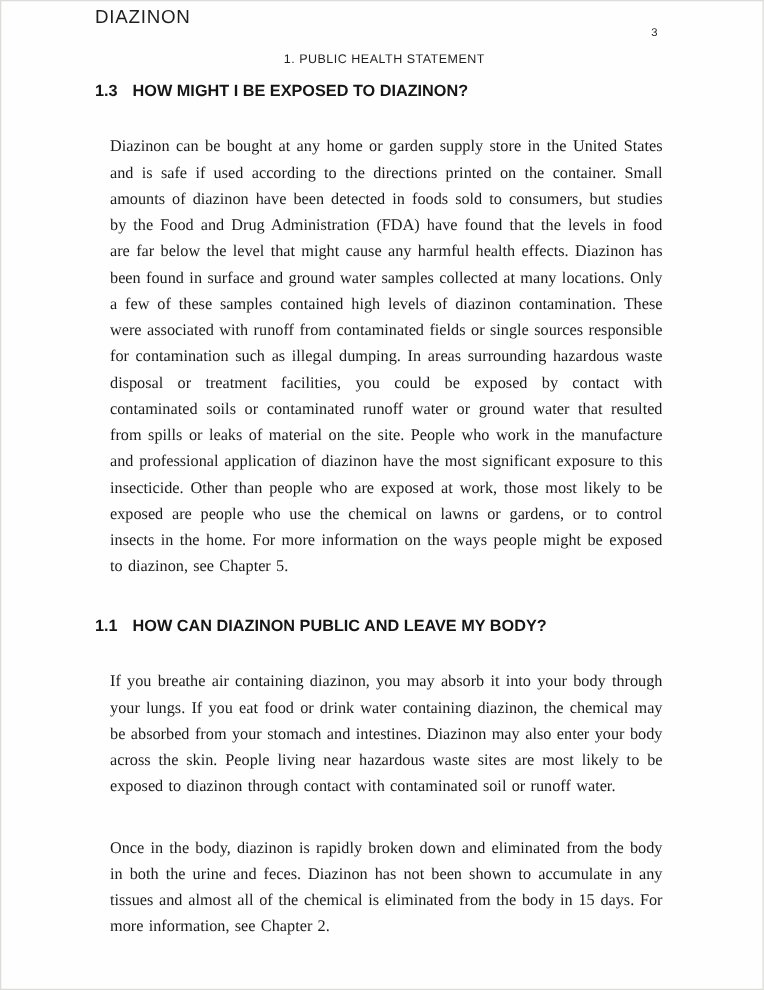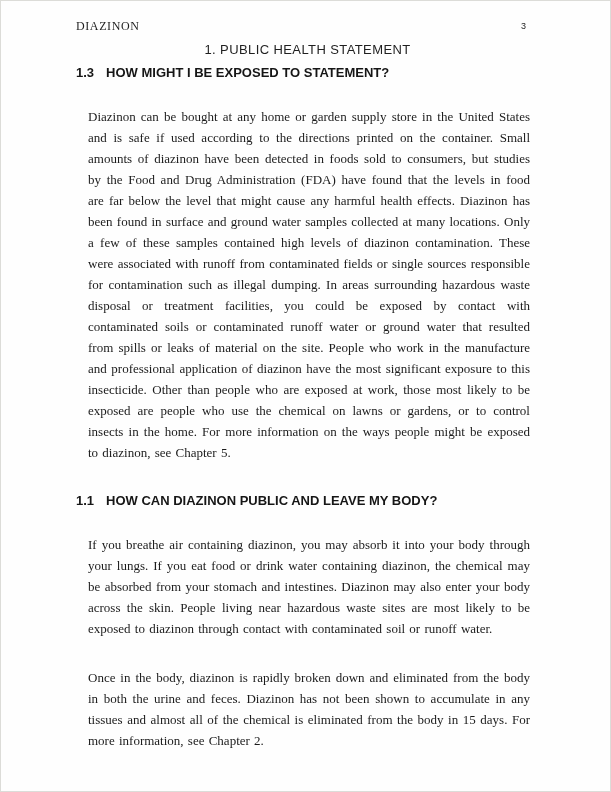--- a/index.html
+++ b/index.html
@@ -13,43 +13,43 @@
     position: relative;
     width: 611px;
     height: 792px;
     box-sizing: border-box;
     background: #fefefe;
     overflow: hidden;
     border: 1px solid #dcdcd8;
   }
   .running-header {
     position: absolute;
-    top: 18px;
+    top: 4px;
     left: 75px;
-    font-family: Liberation Serif, serif;
-    font-size: 12px;
+    font-family: Liberation Sans, sans-serif;
+    font-size: 15px;
     letter-spacing: 0.6px;
     color: #1f1f1f;
   }
   .page-number {
     position: absolute;
     top: 20px;
     right: 84px;
     font-family: "Liberation Sans", sans-serif;
     font-size: 9px;
     color: #1f1f1f;
   }
   .chapter-header {
     position: absolute;
     top: 41px;
     left: 4px;
     right: 0;
     text-align: center;
     font-family: "Liberation Sans", sans-serif;
-    font-size: 13px;
+    font-size: 10px;
     letter-spacing: 0.4px;
     color: #1f1f1f;
   }
   .content {
     position: absolute;
     top: 64px;
     left: 75px;
     width: 466px;
     color: #1b1b1b;
   }
@@ -83,21 +83,21 @@
 
   <div class="running-header">DIAZINON</div>
 
   <div class="page-number">3</div>
 
   <div class="chapter-header">1.  PUBLIC HEALTH STATEMENT</div>
 
   <div class="content">
 
     <h2 class="section-heading">
-      <span class="sec-num">1.3</span><span>HOW MIGHT I BE EXPOSED TO STATEMENT?</span>
+      <span class="sec-num">1.3</span><span>HOW MIGHT I BE EXPOSED TO DIAZINON?</span>
     </h2>
 
     <p class="body-para">Diazinon can be bought at any home or garden supply store in the United States and is safe if used according to the directions printed on the container.  Small amounts of diazinon have been detected in foods sold to consumers, but studies by the Food and Drug Administration (FDA) have found that the levels in food are far below the level that might cause any harmful health effects.  Diazinon has been found in surface and ground water samples collected at many locations.  Only a few of these samples contained high levels of diazinon contamination.  These were associated with runoff from contaminated fields or single sources responsible for contamination such as illegal dumping.  In areas surrounding hazardous waste disposal or treatment facilities, you could be exposed by contact with contaminated soils or contaminated runoff water or ground water that resulted from spills or leaks of material on the site.  People who work in the manufacture and professional application of diazinon have the most significant exposure to this insecticide.  Other than people who are exposed at work, those most likely to be exposed are people who use the chemical on lawns or gardens, or to control insects in the home.  For more information on the ways people might be exposed to diazinon, see Chapter 5.</p>
 
     <h2 class="section-heading second">
       <span class="sec-num">1.1</span><span>HOW CAN DIAZINON PUBLIC AND LEAVE MY BODY?</span>
     </h2>
 
     <p class="body-para">If you breathe air containing diazinon, you may absorb it into your body through your lungs.  If you eat food or drink water containing diazinon, the chemical may be absorbed from your stomach and intestines.  Diazinon may also enter your body across the skin.  People living near hazardous waste sites are most likely to be exposed to diazinon through contact with contaminated soil or runoff water.</p>
 

